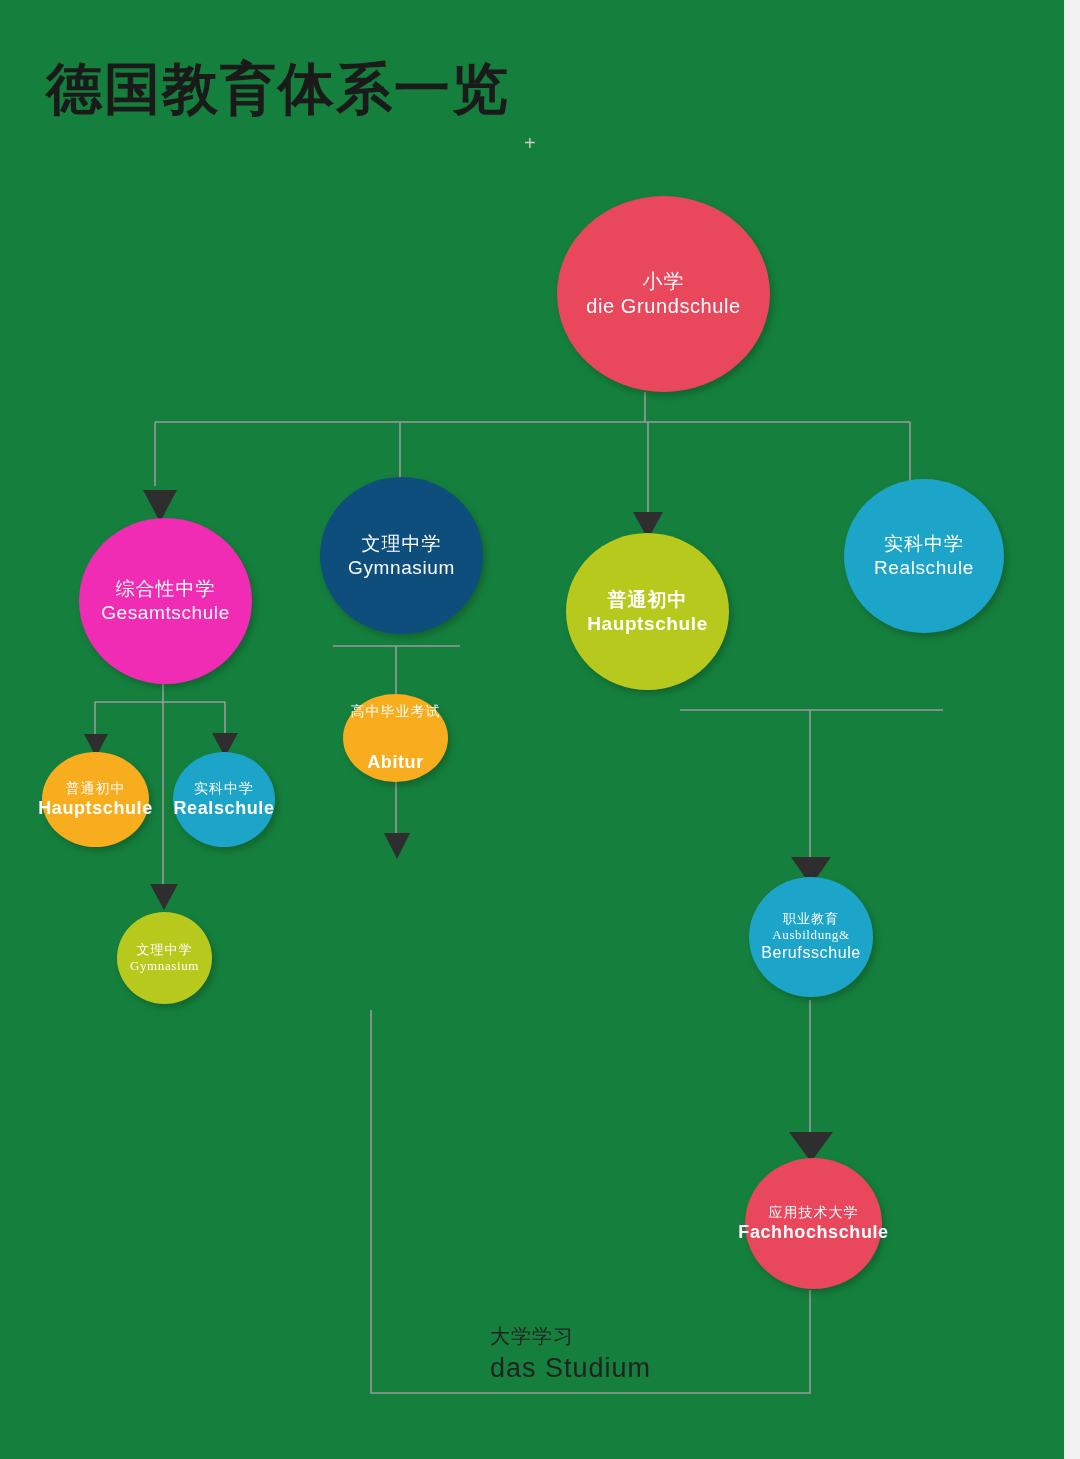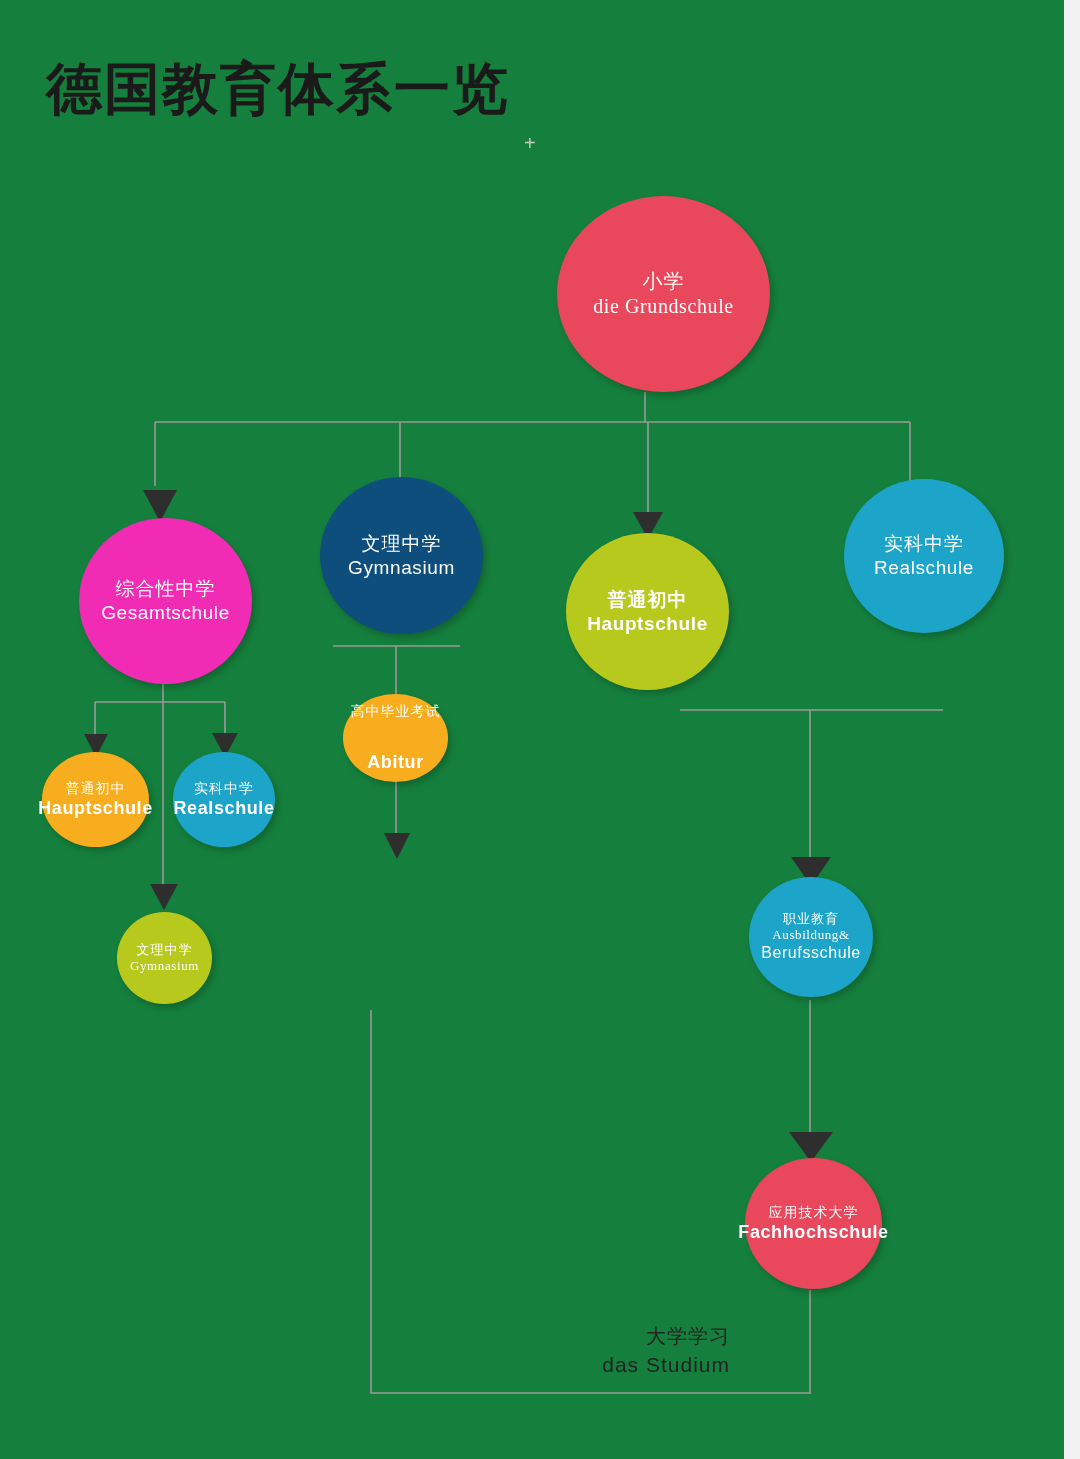--- a/index.html
+++ b/index.html
@@ -62,36 +62,36 @@
   .node .de {
     display: block;
     letter-spacing: 0.6px;
   }
   .node .de2 {
     display: block;
     letter-spacing: 0.6px;
   }
   
   .sz-xl .cn { font-size: 20px; }
-  .sz-xl .de { font-size: 20px; font-family: Liberation Serif, serif; }
+  .sz-xl .de { font-size: 20px; }
   .sz-lg .cn { font-size: 19px; }
   .sz-lg .de { font-size: 19px; }
   .sz-sm .cn { font-size: 14px; }
   .sz-sm .de { font-size: 18px; font-weight: bold; }
   .sz-xs .cn { font-size: 13px; }
   .sz-xs .de { font-size: 13px; font-family: Liberation Serif, serif; }
   .bold .cn, .bold .de { font-weight: 700; }
   .bottom-label {
     position: absolute;
-    text-align: right;
+    text-align: left;
     color: #222222;
     line-height: 1.4;
   }
   .bottom-label .cn { font-size: 20px; display: block; letter-spacing: 1px;}
-  .bottom-label .de { font-size: 21px; display: block; letter-spacing: 1px;}
+  .bottom-label .de { font-size: 27px; display: block; letter-spacing: 1px;}
 </style>
 </head>
 <body>
 
 <div id="stage">
 
   <div class="title">德国教育体系一览</div>
   <div class="title-mark">+</div>
 
   <svg id="connectors" viewBox="0 0 1080 1459">

